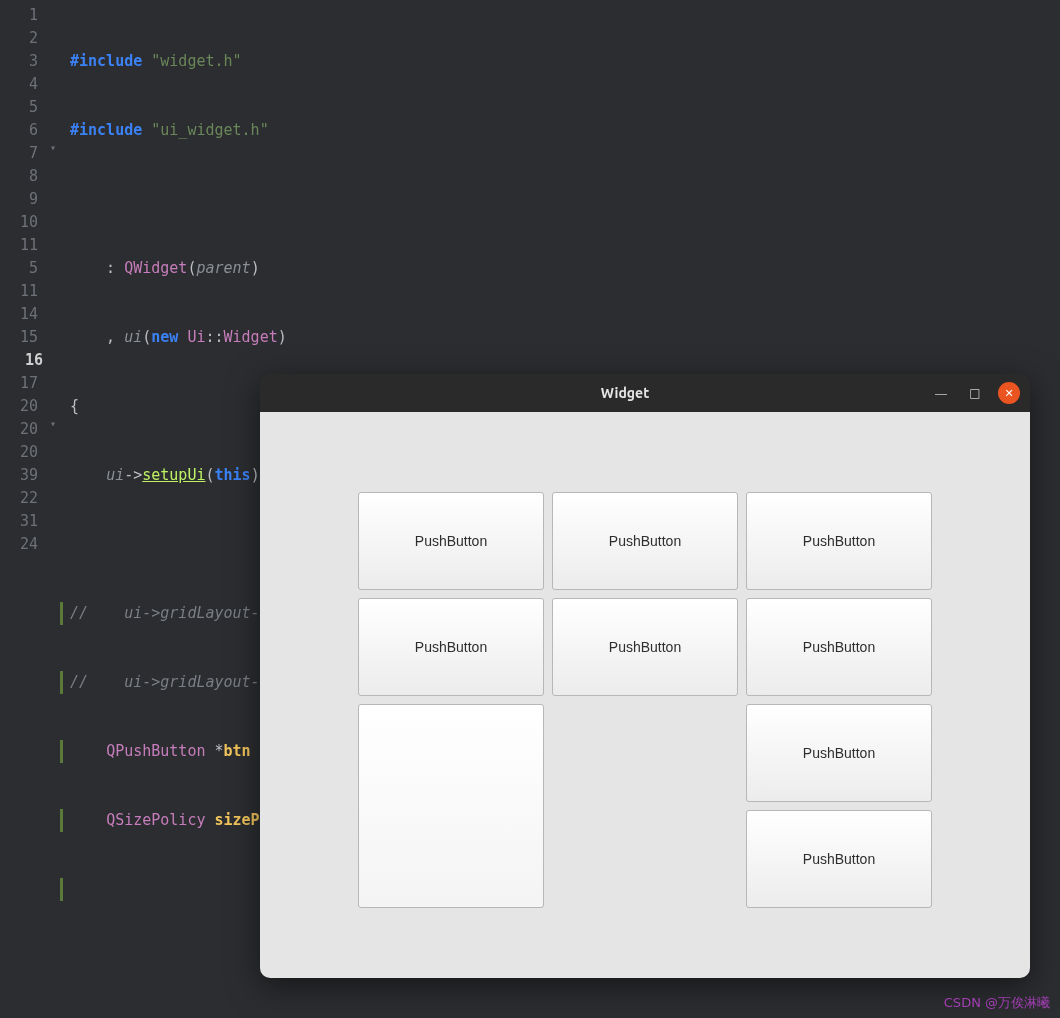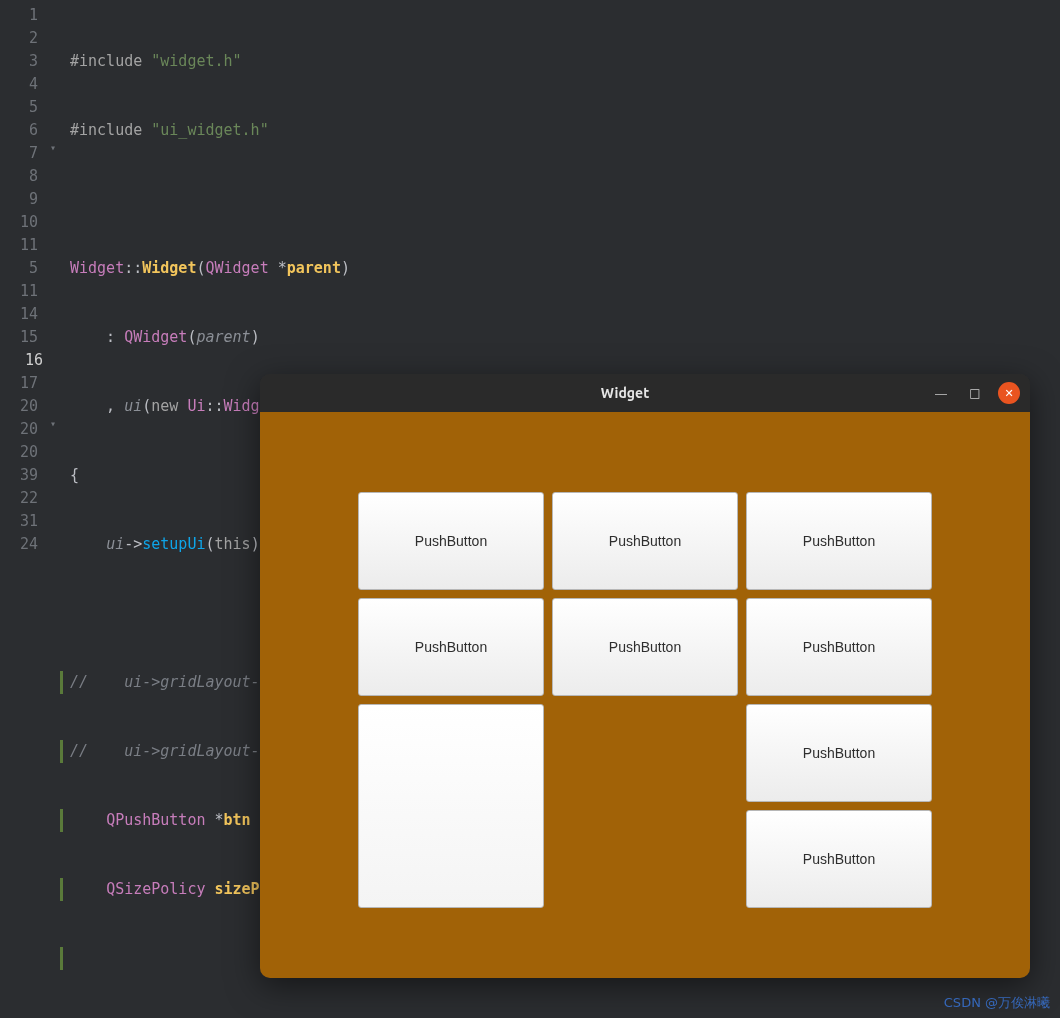--- a/index.html
+++ b/index.html
@@ -11,38 +11,38 @@
     position: absolute; left: 0; top: 0; width: 1060px; height: 1018px;
     display: flex;
   }
   .gutter {
     width: 46px; background: #2b2d30; border-right: 0;
     padding-top: 4px; text-align: right;
     font-size: 15px; line-height: 23px; color: #6e7278;
     user-select: none;
   }
   .gutter .ln { padding-right: 8px; height: 23px; }
-  .gutter .ln.active { color: #cfcfcf; font-weight: 400; margin-left: 25px; }
+  .gutter .ln.active { color: #cfcfcf; font-weight: 700; margin-left: 25px; }
   .fold-col {
     width: 14px; background: #2b2d30; padding-top: 4px;
   }
   .fold-col .cell { height: 23px; font-size: 10px; color: #6e7278; text-align: center; }
   .code {
     flex: 1; padding-top: 4px; padding-left: 10px;
     font-size: 15px; line-height: 23px; white-space: pre;
   }
   .code .row { height: 23px; }
   .code .row.modified { border-left: 3px solid #5a7a3a; margin-left: -10px; padding-left: 7px; }
 
   
-  .kw   { color: #a3a3a3; }     
+  .kw   { color: #3b82f6; font-weight: bold; }     
   .str  { color: #6a8759; }     
   .type { color: #c77dbb; }     
   .name { color: #f2c55c; font-weight: 600; } 
-  .fn   { color: #0ea5e9; }
+  .fn   { color: #bef264; text-decoration: underline; }
   .punc { color: #bcbec4; }
   .op   { color: #bcbec4; }
   .par  { font-style: italic; color: #8b8f96; } 
   .enum { color: #56a8f5; font-style: italic; }
   .cmt  { color: #7a7e85; font-style: italic; }
 
   
   .win {
     position: absolute; left: 260px; top: 374px; width: 770px; height: 604px;
     background: #2f2f2f; border-radius: 10px; box-shadow: 0 8px 32px rgba(0,0,0,.5);
@@ -50,21 +50,21 @@
   }
   .win-titlebar {
     height: 38px; background: #2a2a2a; display: flex; align-items: center;
     color: #e6e6e6; font-family: "Ubuntu", "DejaVu Sans", sans-serif; font-size: 14px;
   }
   .win-title { flex: 1; text-align: center; font-weight: 600; }
   .win-controls { display: flex; gap: 12px; padding-right: 10px; align-items: center; }
   .win-btn { width: 22px; height: 22px; display:flex; align-items:center; justify-content:center; color:#ccc; font-size:12px; border-radius:50%; }
   .win-btn.close { background: #e95420; color:#fff; font-size:11px; }
   .win-body {
-    flex: 1; background: #a16207;
+    flex: 1; background: #e5e5e5;
     display: grid;
     grid-template-columns: repeat(3, 186px);
     grid-auto-rows: auto;
     gap: 8px;
     align-content: start;
     justify-content: center;
     padding: 80px 50px 30px 50px;
     font-family: "Ubuntu", "DejaVu Sans", sans-serif;
   }
   .pbtn {
@@ -72,21 +72,21 @@
     background: linear-gradient(#ffffff, #ececec);
     color: #2e2e2e; font-size: 14px;
     display: flex; align-items: center; justify-content: center;
     height: 98px;
   }
   .pbtn.tall   { height: 204px; }
   .pbtn.blank  { background: linear-gradient(#ffffff,#f4f4f4); }
 
   .watermark {
     position: absolute; right: 10px; bottom: 6px;
-    font-family: "DejaVu Sans", sans-serif; font-size: 13px; color: #3b82f6; opacity: .7;
+    font-family: "DejaVu Sans", sans-serif; font-size: 13px; color: #d946ef; opacity: .7;
   }
 </style>
 </head>
 <body>
 
 <div class="editor">
   <div class="gutter">
     <div class="ln">1</div>
     <div class="ln">2</div>
     <div class="ln">3</div>
@@ -137,21 +137,20 @@
       <div class="cell"></div>
       <div class="cell"></div>
       <div class="cell"></div>
       <div class="cell"></div>
   </div>
 
   <div class="code">
     <div class="row"><span class="kw">#include </span><span class="str">"widget.h"</span></div>
     <div class="row"><span class="kw">#include </span><span class="str">"ui_widget.h"</span></div>
     <div class="row"></div>
-    <div class="row"><span class="type">Widget</span><span class="punc">::</span><span class="name">Widget</span><span class="punc">(</span><span class="type">QWidget</span><span class="punc"> *</span><span class="name">parent</span><span class="punc">)</span></div>
     <div class="row"><span class="punc">    : </span><span class="type">QWidget</span><span class="punc">(</span><span class="par">parent</span><span class="punc">)</span></div>
     <div class="row"><span class="punc">    , </span><span class="par">ui</span><span class="punc">(</span><span class="kw">new </span><span class="type">Ui</span><span class="punc">::</span><span class="type">Widget</span><span class="punc">)</span></div>
     <div class="row"><span class="punc">{</span></div>
     <div class="row"><span>    </span><span class="par">ui</span><span class="punc">-&gt;</span><span class="fn">setupUi</span><span class="punc">(</span><span class="kw">this</span><span class="punc">);</span></div>
     <div class="row"></div>
     <div class="row modified"><span class="cmt">//    ui-&gt;gridLayout-&gt;setSpacing(20);</span></div>
     <div class="row modified"><span class="cmt">//    ui-&gt;gridLayout-&gt;setRowMinimumHeight(1, 100);</span></div>
     <div class="row modified"><span>    </span><span class="type">QPushButton</span><span class="punc"> *</span><span class="name">btn</span><span class="op"> = </span><span class="kw">new </span><span class="type">QPushButton</span><span class="punc">(</span><span class="par">ui</span><span class="punc">-&gt;</span><span class="par">gridLayoutWidget</span><span class="punc">);</span></div>
     <div class="row modified"><span>    </span><span class="type">QSizePolicy</span><span> </span><span class="name">sizePolicy</span><span class="punc">(</span><span class="type">QSizePolicy</span><span class="punc">::</span><span class="enum">Minimum</span><span class="punc">, </span><span class="type">QSizePolicy</span><span class="punc">::</span><span class="enum">Expanding</span><span class="punc">);</span></div>
     <div class="row modified"></div>

